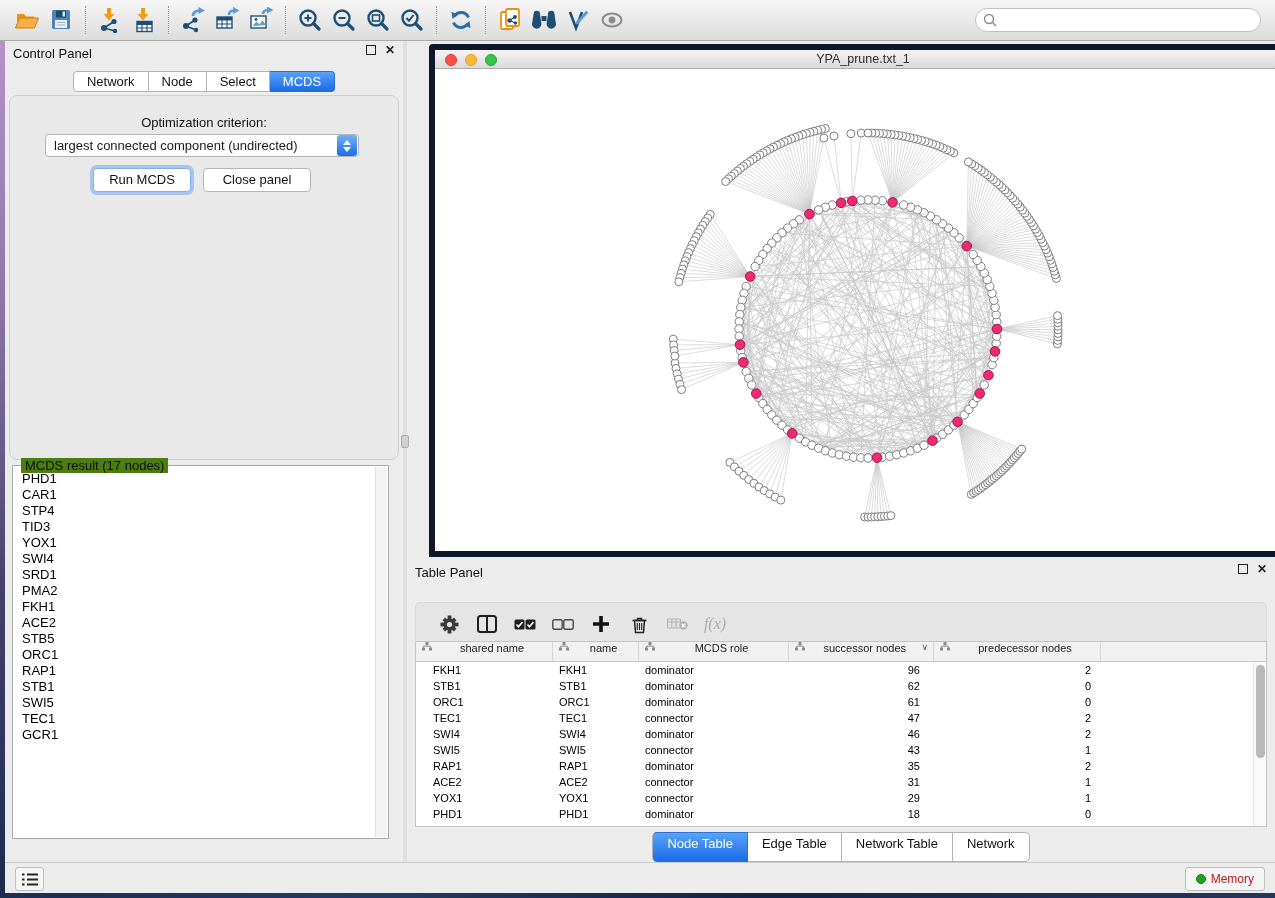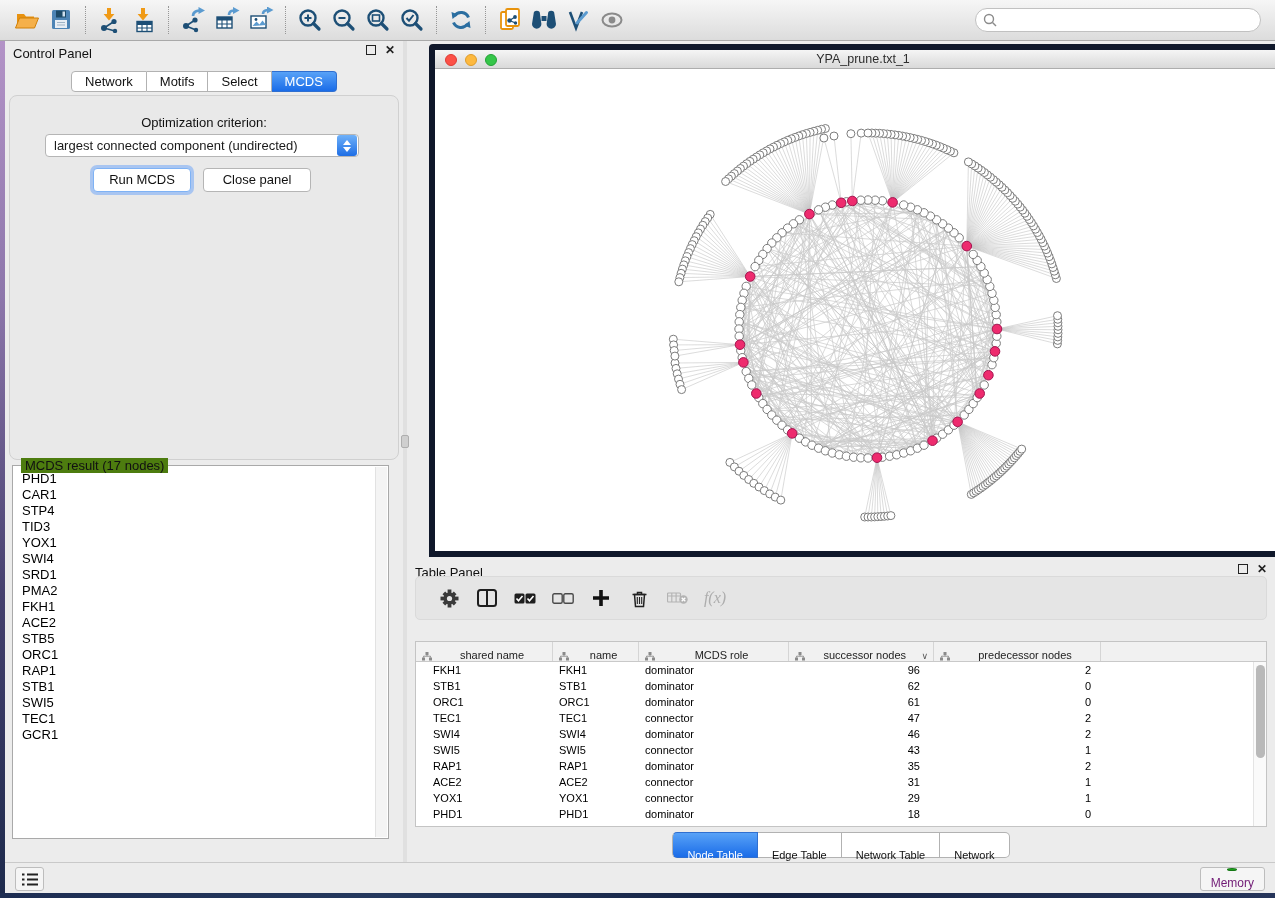--- a/index.html
+++ b/index.html
@@ -75,58 +75,58 @@
     position:relative; display:flex; align-items:center; justify-content:center; }
   .tl { position:absolute; top:4px; width:12px; height:12px; border-radius:50%; }
   .tl.red { left:10px; background:#fc5147; border:1px solid #dd3b34; }
   .tl.yellow { left:30px; background:#fdb93f; border:1px solid #de9c2b; }
   .tl.green { left:50px; background:#35c649; border:1px solid #24a137; }
   #net-title { font-size:12.5px; color:#2e2e2e; }
   #net-canvas { width:868px; height:494px; background:#fff; }
 
   
   #table-panel { position:absolute; left:407px; top:560px; width:868px; height:302px; background:#ececec; }
-  #tp-toolbar { position:absolute; left:8px; top:16px; width:852px; height:44px;
+  #tp-toolbar { position:absolute; left:8px; top:42px; width:852px; height:44px;
     background:#e5e5e5; border:1px solid #dadada; border-radius:5px;
     display:flex; align-items:center; padding-left:14px; gap:0; }
   .tp-ico { width:38px; display:flex; align-items:center; justify-content:center; }
   .fx { font-family:"Liberation Serif", serif; font-style:italic; font-size:16px; color:#adadad; }
 
   #node-table { position:absolute; left:8px; top:81px; width:852px; height:186px;
     background:#fff; border:1px solid #c4c4c4; overflow:hidden; }
   #table-header-row { display:flex; height:20px; background:#f1f1f1; border-bottom:1px solid #c9c9c9; }
-  .th { display:flex; align-items:flex-end; border-right:1px solid #d5d5d5; padding:0 3px 0 6px; font-size:11px; color:#222; }
+  .th { display:flex; align-items:flex-start; border-right:1px solid #d5d5d5; padding:0 3px 0 6px; font-size:11px; color:#222; }
   .th-label { flex:1; text-align:center; white-space:nowrap; overflow:hidden; }
   .th-fill { flex:1; border-right:none; }
   .sort { font-size:9px; color:#555; padding-right:2px; }
   #table-body { position:absolute; left:0; top:20px; right:13px; bottom:0; overflow:hidden; }
   .tr { display:flex; height:16px; align-items:center; }
   .td { font-size:11px; color:#000; padding-left:6px; white-space:nowrap; overflow:hidden; }
   .tr .td:first-child { padding-left:17px; }
   .td.num { text-align:right; }
   .td.c3 { padding-right:14px; }
   .td.c4 { padding-right:10px; }
   #table-scroll { position:absolute; right:0; top:20px; bottom:0; width:13px; background:#fafafa; border-left:1px solid #e4e4e4; }
   #table-thumb { position:absolute; left:2px; top:3px; width:9px; height:93px; background:#b9b9b9; border-radius:5px; }
 
   #table-tabs { position:absolute; left:0; top:272px; width:100%; display:flex; justify-content:center; }
-  .btab { background:#fff; border:1px solid #b2b2b2; border-left:none; padding:12px 14px; height:19px;
-    line-height:21px; font-size:11px; color:#111; }
+  .btab { background:#fff; border:1px solid #b2b2b2; border-left:none; padding:0 14px; height:30px;
+    line-height:21px; font-size:13px; color:#111; }
   .btab:first-child { border-left:1px solid #b2b2b2; border-radius:5px 0 0 5px; }
   .btab:last-child { border-radius:0 5px 5px 0; }
   .btab-active { background:linear-gradient(#58a2f7,#1a6ce8); color:#fff; border-color:#2f6fd0; }
 
   
   #status-bar { position:absolute; left:5px; top:862px; width:1270px; height:31px;
     background:#ececec; border-top:1px solid #c9c9c9; }
   #list-btn { position:absolute; left:10px; top:4px; width:29px; height:24px; background:#f5f5f5;
     border:1px solid #bdbdbd; border-radius:3px; display:flex; align-items:center; justify-content:center; }
   #memory-btn { position:absolute; right:10px; top:4px; height:24px; background:#f5f5f5;
     border:1px solid #bdbdbd; border-radius:3px; display:flex; align-items:center; gap:5px;
-    padding:0 10px; font-size:12px; color:#701a75;flex-direction:column; }
+    padding:0 10px; font-size:12px; color:#b91c1c; }
   .green-dot { width:10px; height:10px; border-radius:50%; background:#1ea21e; border:1px solid #157815; }
 </style>
 </head>
 <body>
 
 <div id="app">
 
   <div id="toolbar">
     <div class="tbtn">
       <svg width="26" height="24" viewBox="0 0 26 24">
@@ -274,21 +274,21 @@
     <div class="panel-head">
       <span>Control Panel</span>
       <span class="win-icons">
         <span class="float-ico"></span>
         <span class="close-ico">✕</span>
       </span>
     </div>
     <div id="cp-card"></div>
     <div id="cp-tabs">
         <div class="seg">Network</div>
-        <div class="seg">Motifs</div>
+        <div class="seg">Node</div>
         <div class="seg">Select</div>
         <div class="seg seg-active">MCDS</div>
       </div>
     <div id="opt-select">
       <span class="sel-text">largest connected component (undirected)</span>
       <span class="stepper">
           <span class="up"></span>
           <span class="dn"></span>
         </span>
     </div>

